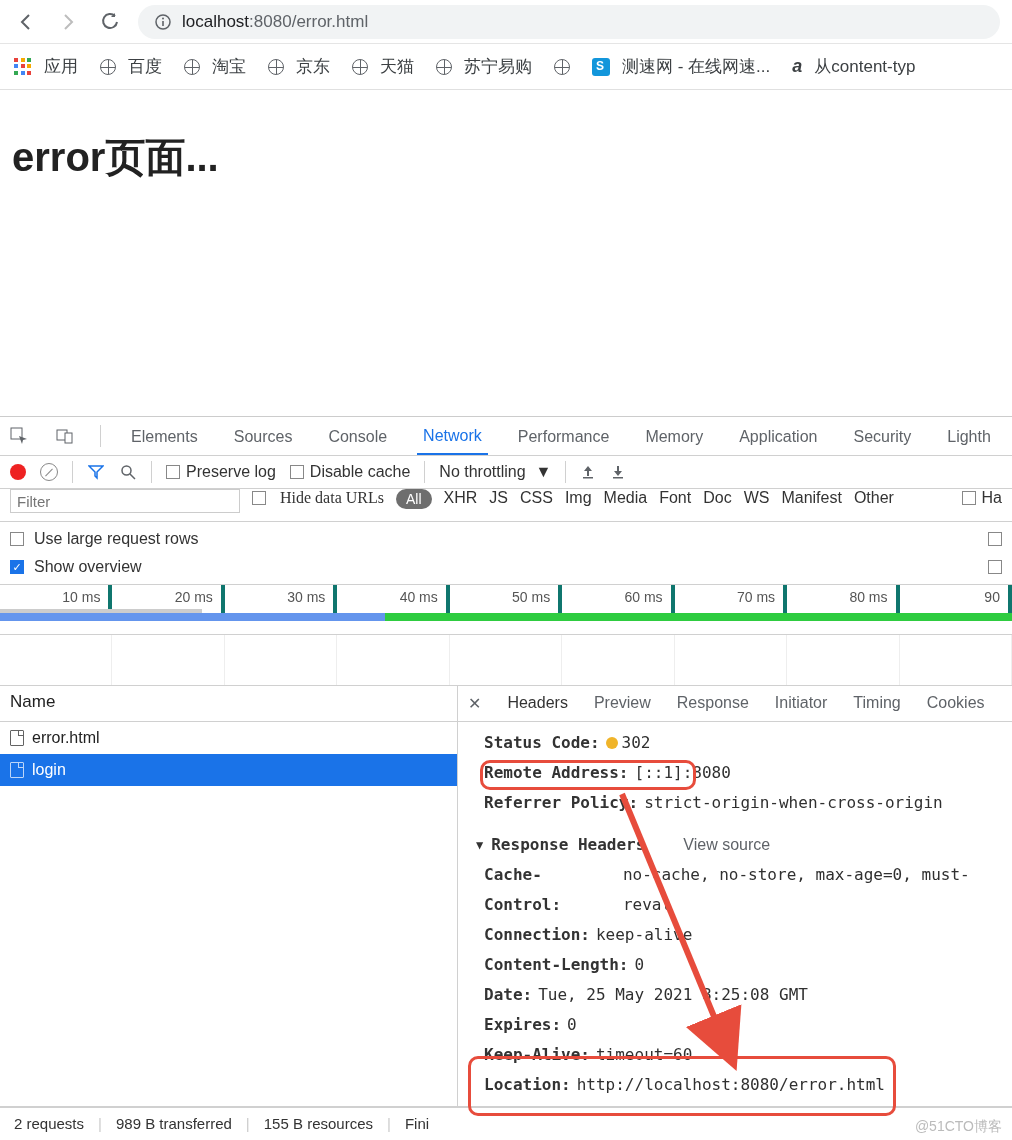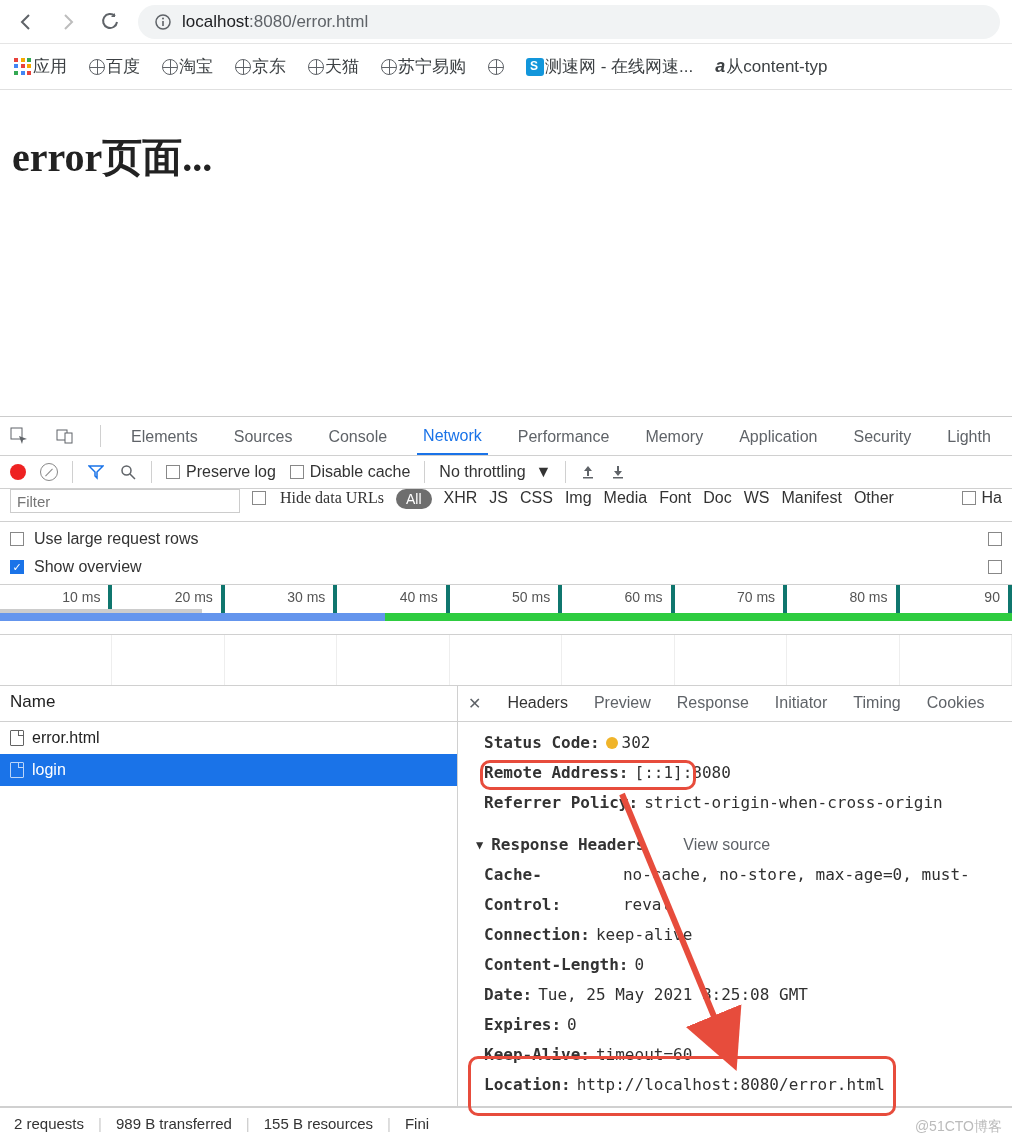--- a/index.html
+++ b/index.html
@@ -9,35 +9,35 @@
 .browser-toolbar { height: 44px; display: flex; align-items: center; gap: 14px; padding: 0 12px; border-bottom: 1px solid #e5e5e5; }
 .nav-btn { width: 28px; height: 28px; display: flex; align-items: center; justify-content: center; font-size: 20px; color: #444; cursor: pointer; }
 .nav-btn.disabled { color: #b6b6b6; }
 .url-bar { flex: 1; display: flex; align-items: center; background: #f1f3f4; border-radius: 18px; height: 34px; padding: 0 16px; gap: 10px; font-size: 17px; color: #5f6368; }
 .url-text { color: #202124; }
 .url-text .host { color: #202124; }
 .url-text .path { color: #5f6368; }
 
 
 .bookmarks-bar { height: 46px; display: flex; align-items: center; gap: 22px; padding: 0 14px; border-bottom: 1px solid #e0e0e0; font-size: 17px; color: #3c4043; }
-.bm-item { display: flex; align-items: center; gap: 1px; cursor: pointer; }
+.bm-item { display: flex; align-items: center; gap: 12px; cursor: pointer; }
 .apps-icon { width: 18px; height: 18px; display: grid; grid-template-columns: repeat(3,1fr); gap: 2px; }
 .apps-icon span:nth-child(1){background:#e8423b;} .apps-icon span:nth-child(2){background:#f6aa00;} .apps-icon span:nth-child(3){background:#34a853;}
 .apps-icon span:nth-child(4){background:#4285f4;} .apps-icon span:nth-child(5){background:#e8423b;} .apps-icon span:nth-child(6){background:#f6aa00;}
 .apps-icon span:nth-child(7){background:#34a853;} .apps-icon span:nth-child(8){background:#4285f4;} .apps-icon span:nth-child(9){background:#e8423b;}
 .apps-icon span { width: 4px; height: 4px; }
 .globe-icon { width: 16px; height: 16px; border: 1.5px solid #5f6368; border-radius: 50%; position: relative; }
 .globe-icon::before { content:''; position:absolute; left:0; right:0; top:50%; border-top:1px solid #5f6368; }
 .globe-icon::after { content:''; position:absolute; top:0; bottom:0; left:50%; border-left:1px solid #5f6368; }
 .s-icon { width: 18px; height: 18px; background: #1296db; border-radius: 3px; position: relative; }
 .s-icon::after { content:'S'; color:#fff; font-size:12px; font-weight:bold; position:absolute; left:4px; top:1px; }
 .a-icon { font-size: 18px; font-weight: bold; font-style: italic; }
 
 
-.page-content { padding: 40px 12px 20px 12px; height: 326px; font-family: Liberation Serif, serif; }
+.page-content { padding: 40px 12px 20px 12px; height: 326px; }
 .page-content h1 { font-size: 40px; font-weight: bold; }
 
 
 .devtools { position: absolute; top: 416px; left: 0; right: 0; bottom: 0; border-top: 1px solid #ccc; background: #fff; display: flex; flex-direction: column; }
 .dt-tabs { height: 40px; display: flex; align-items: center; border-bottom: 1px solid #d0d0d0; padding-left: 8px; gap: 24px; font-size: 16px; color: #5f6368; }
 .dt-tab { padding: 10px 6px 8px; cursor: pointer; }
 .dt-tab.active { color: #1a73e8; border-bottom: 2px solid #1a73e8; }
 .dt-icon-btn { width: 22px; height: 22px; display: flex; align-items: center; justify-content: center; }
 .dt-sep { width: 1px; height: 22px; background: #d0d0d0; }
 

